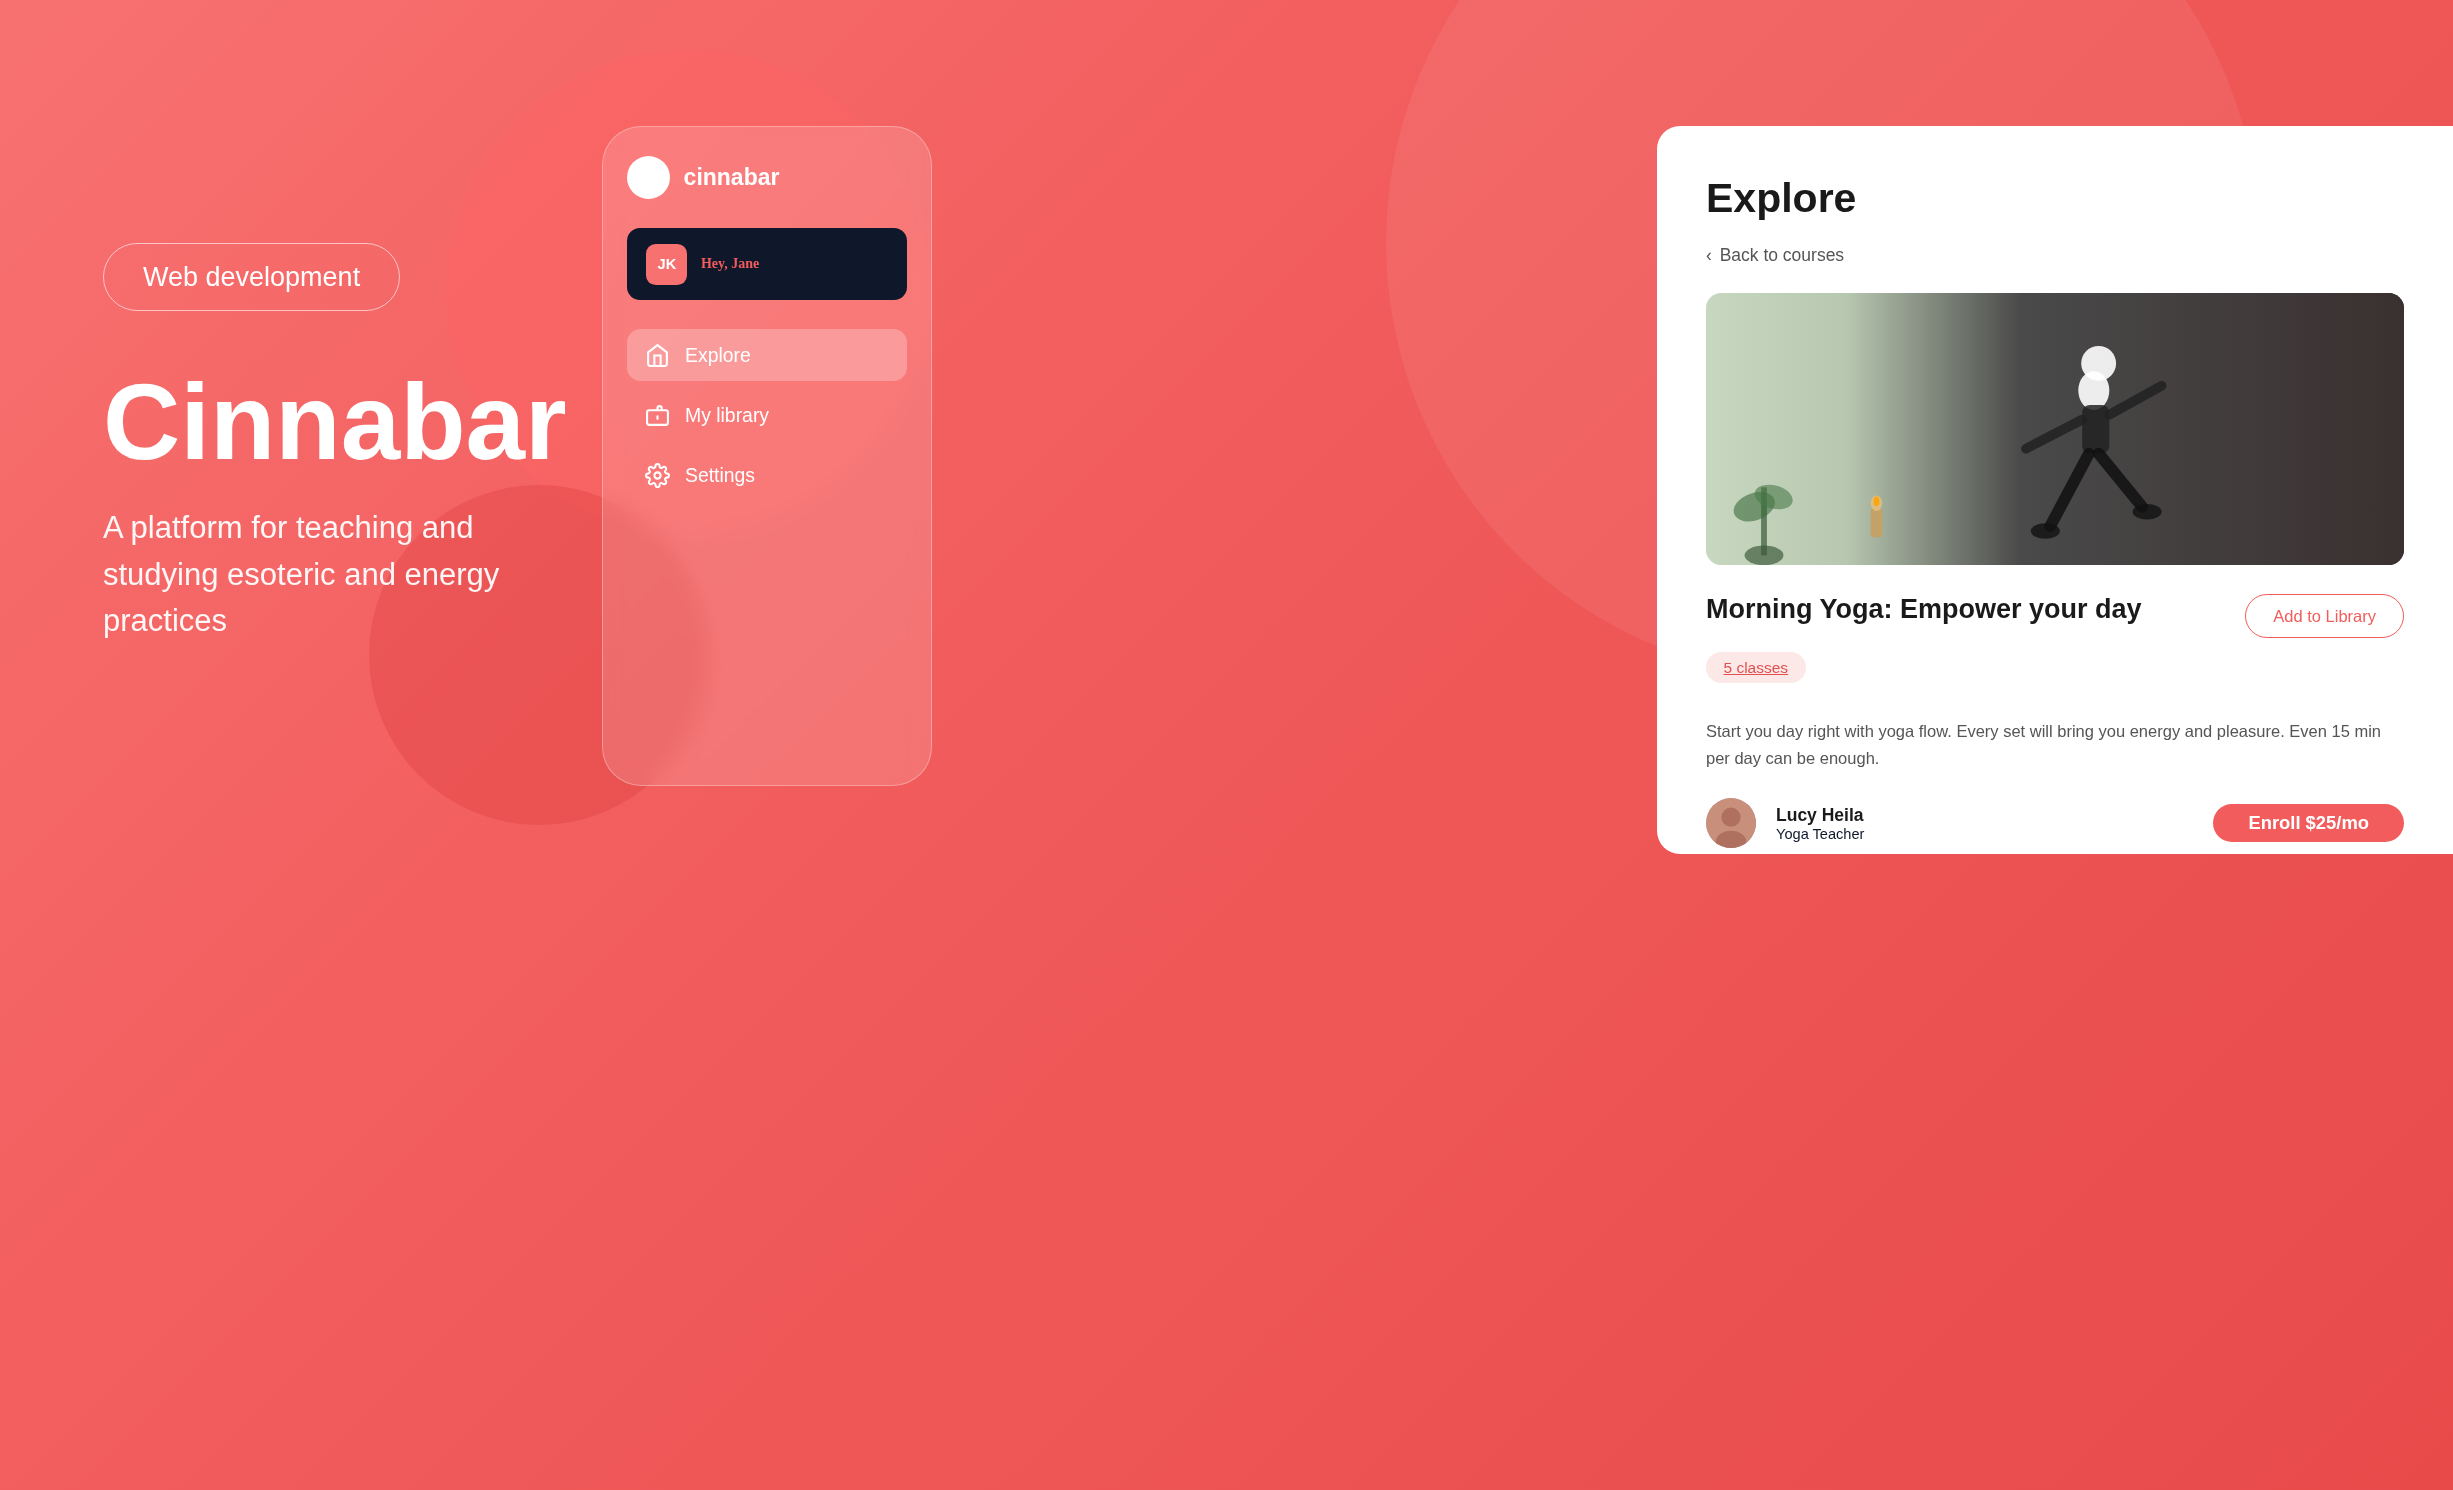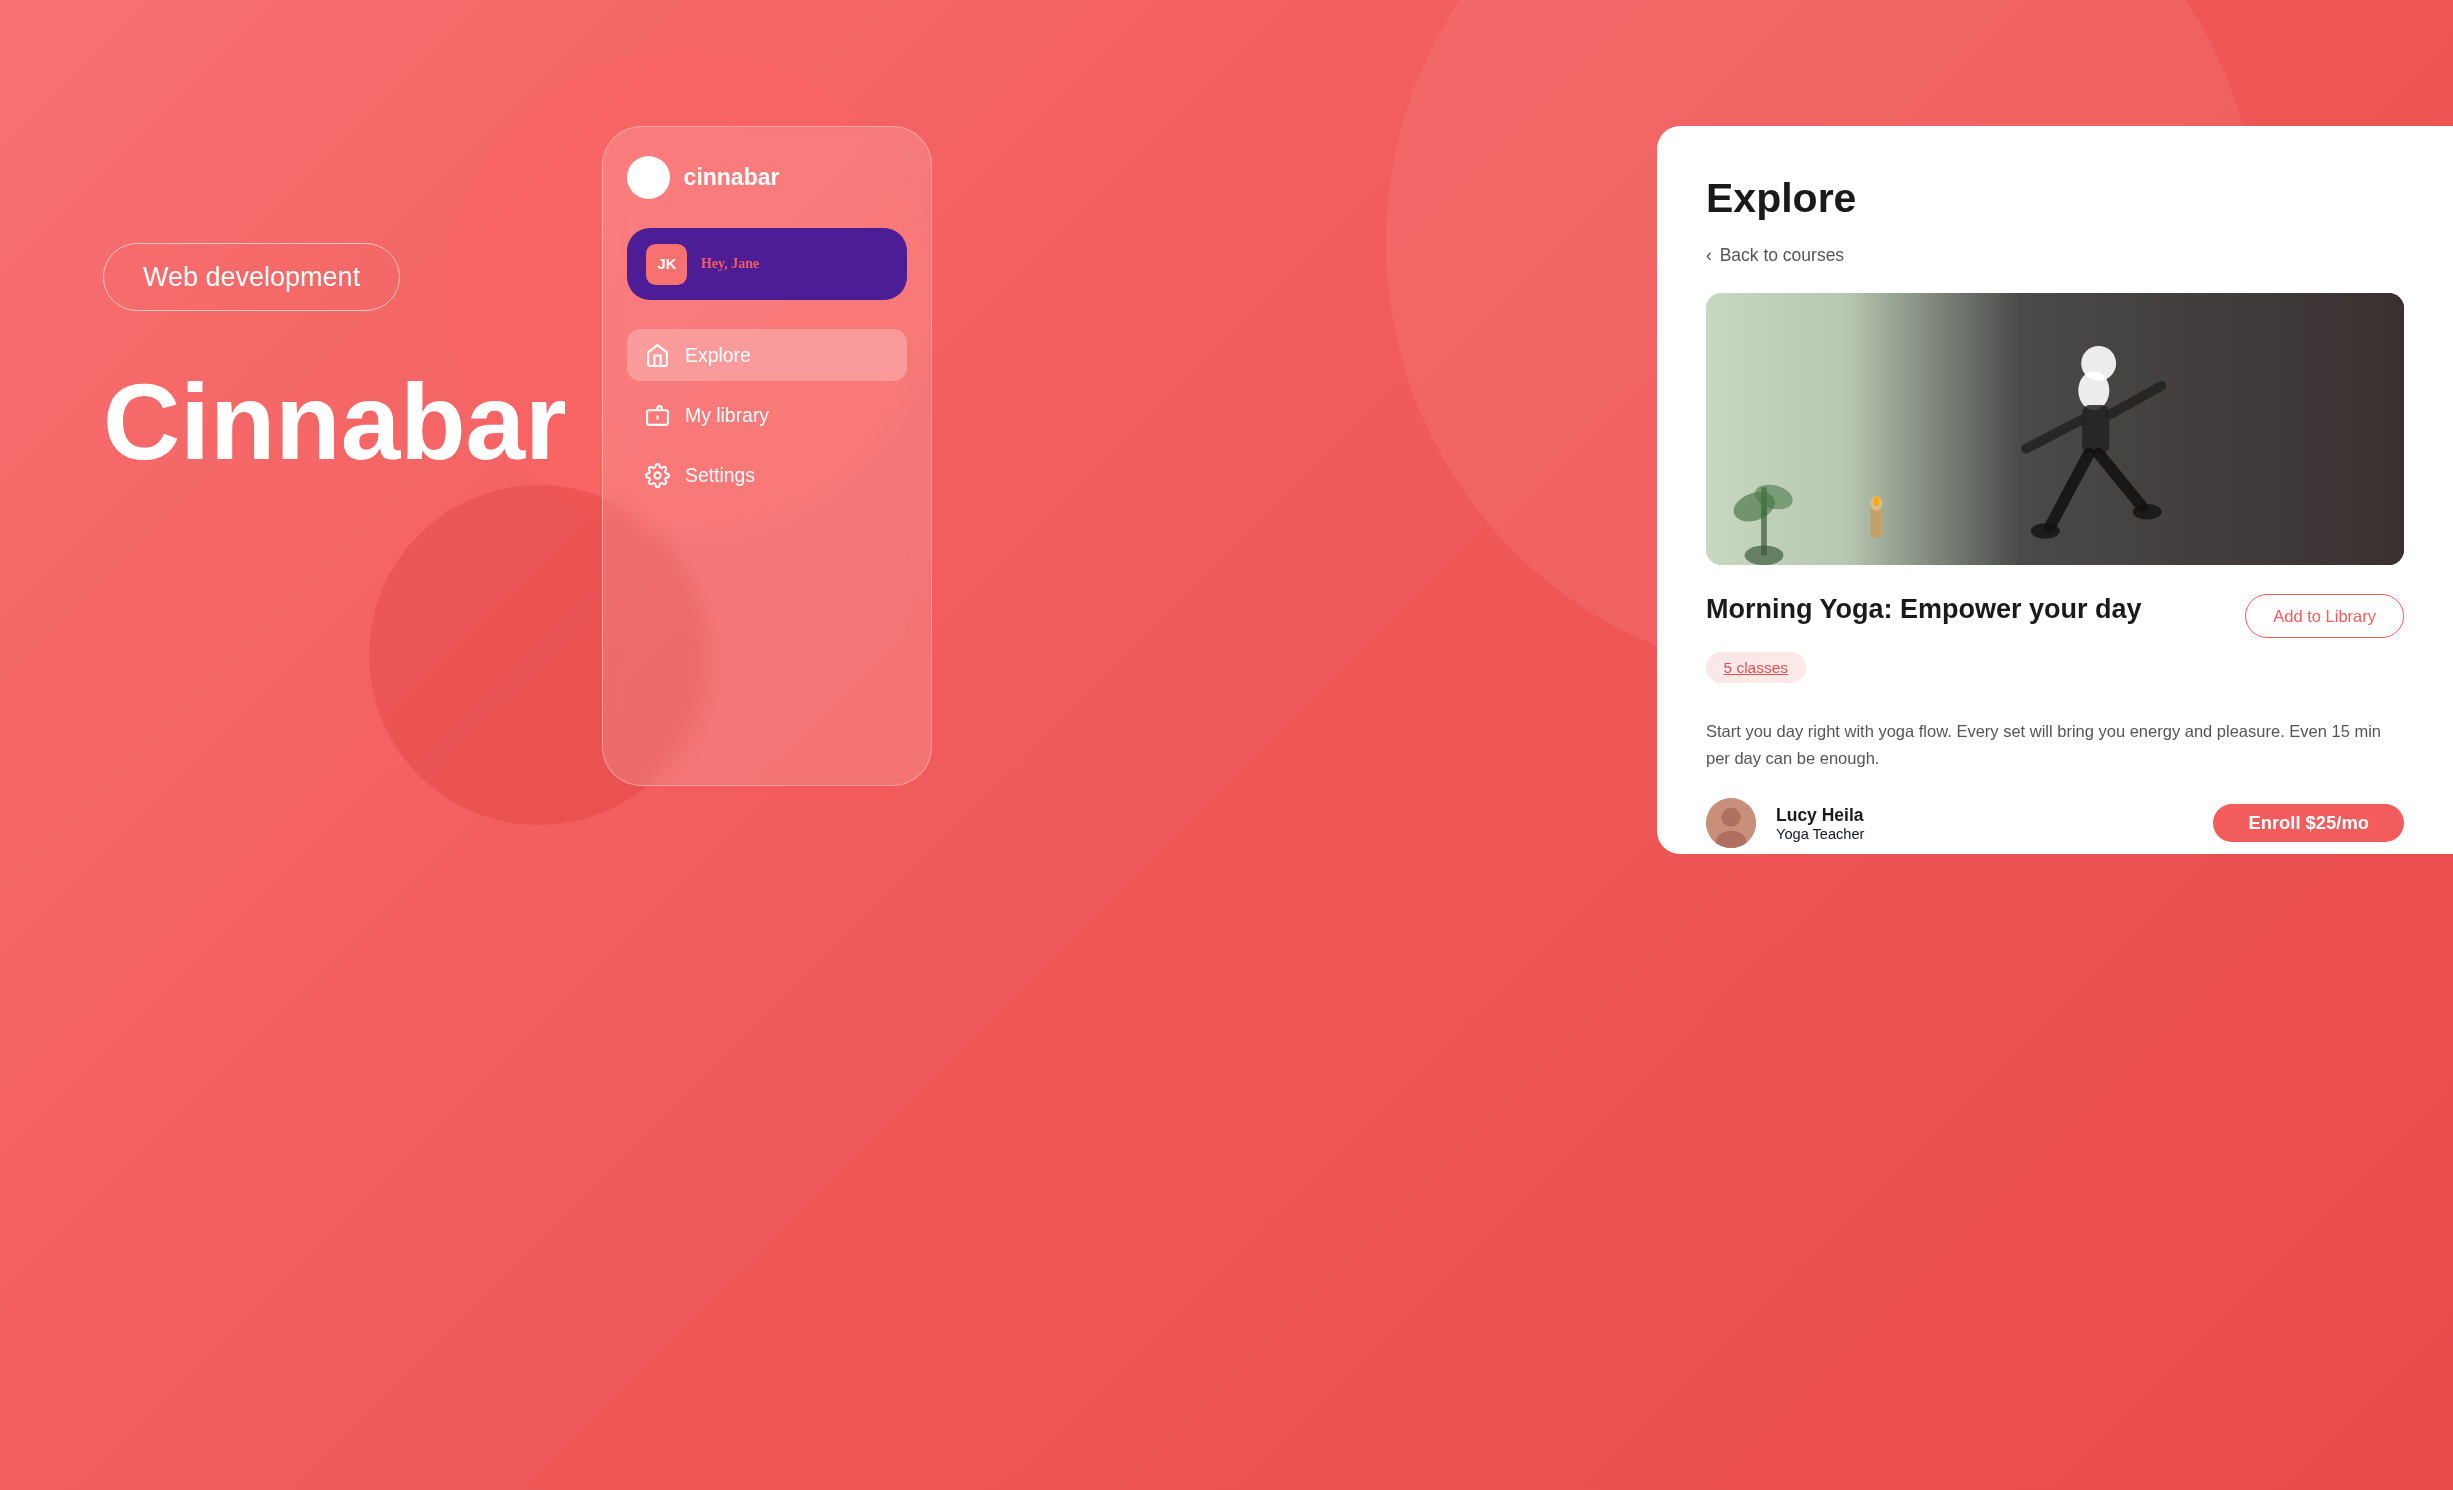--- a/index.html
+++ b/index.html
@@ -108,22 +108,22 @@
       background: white;
     }
 
     .app-name {
       color: white;
       font-size: 23px;
       font-weight: 600;
     }
 
     .user-greeting {
-      background: #4c1d95;
-      border-radius: 23px;
+      background: #0f172a;
+      border-radius: 13px;
       padding: 15.5px 19.4px;
       display: flex;
       align-items: center;
       gap: 13.6px;
       margin-bottom: 29px;
     }
 
     .user-avatar {
       width: 41px;
       height: 41px;
@@ -317,20 +317,21 @@
 
 <div class="bg-circle-large"></div>
 <div class="bg-circle-medium"></div>
 <div class="bg-circle-small"></div>
 
 <div class="left-section">
   <div class="web-dev-badge">
     <span>Web development</span>
   </div>
   <div class="brand-title">Cinnabar</div>
+  <div class="brand-subtitle">A platform for teaching and studying esoteric and energy practices</div>
 </div>
 
 <div class="mobile-mockup">
 
   <div class="app-header">
     <div class="app-logo-circle"></div>
     <span class="app-name">cinnabar</span>
   </div>
 
   <div class="user-greeting">

